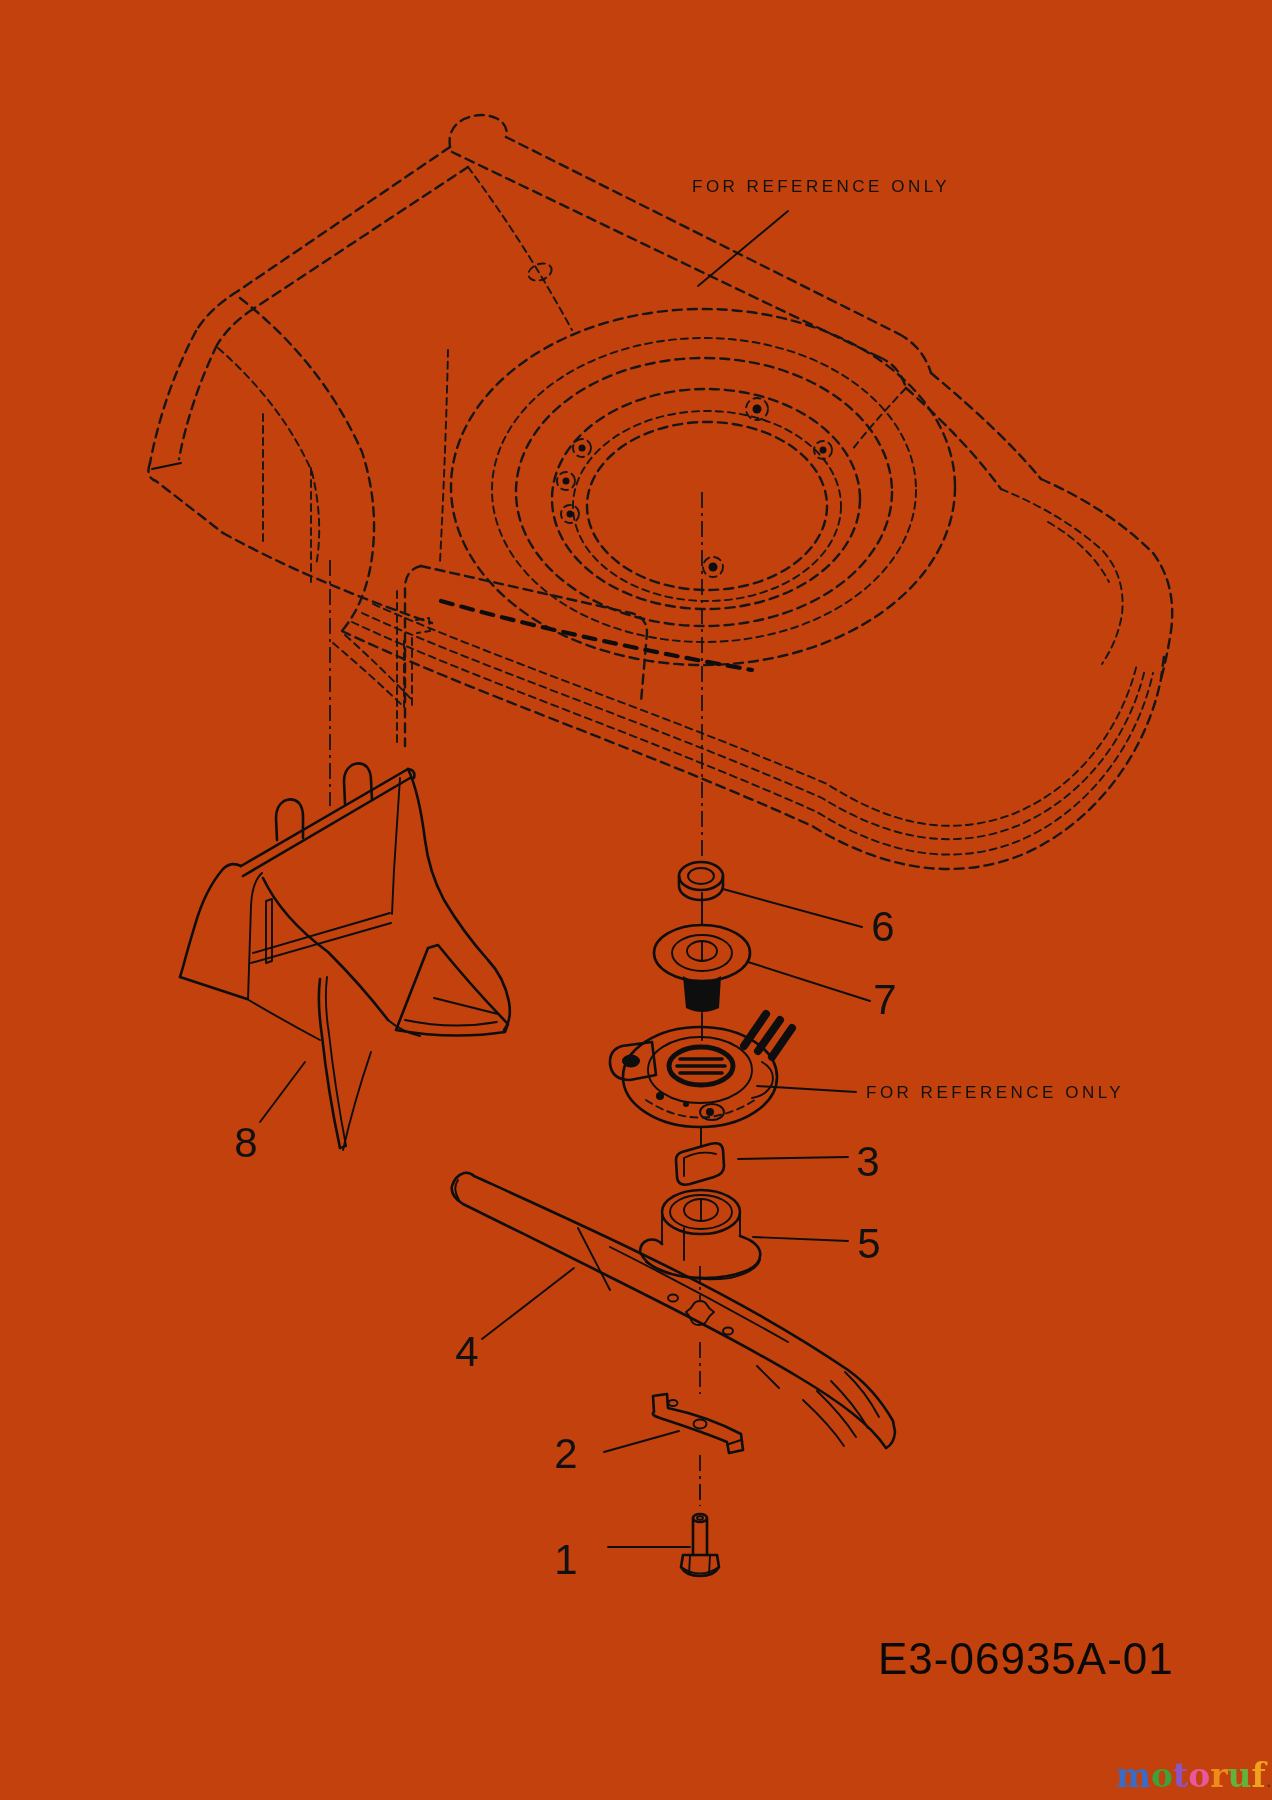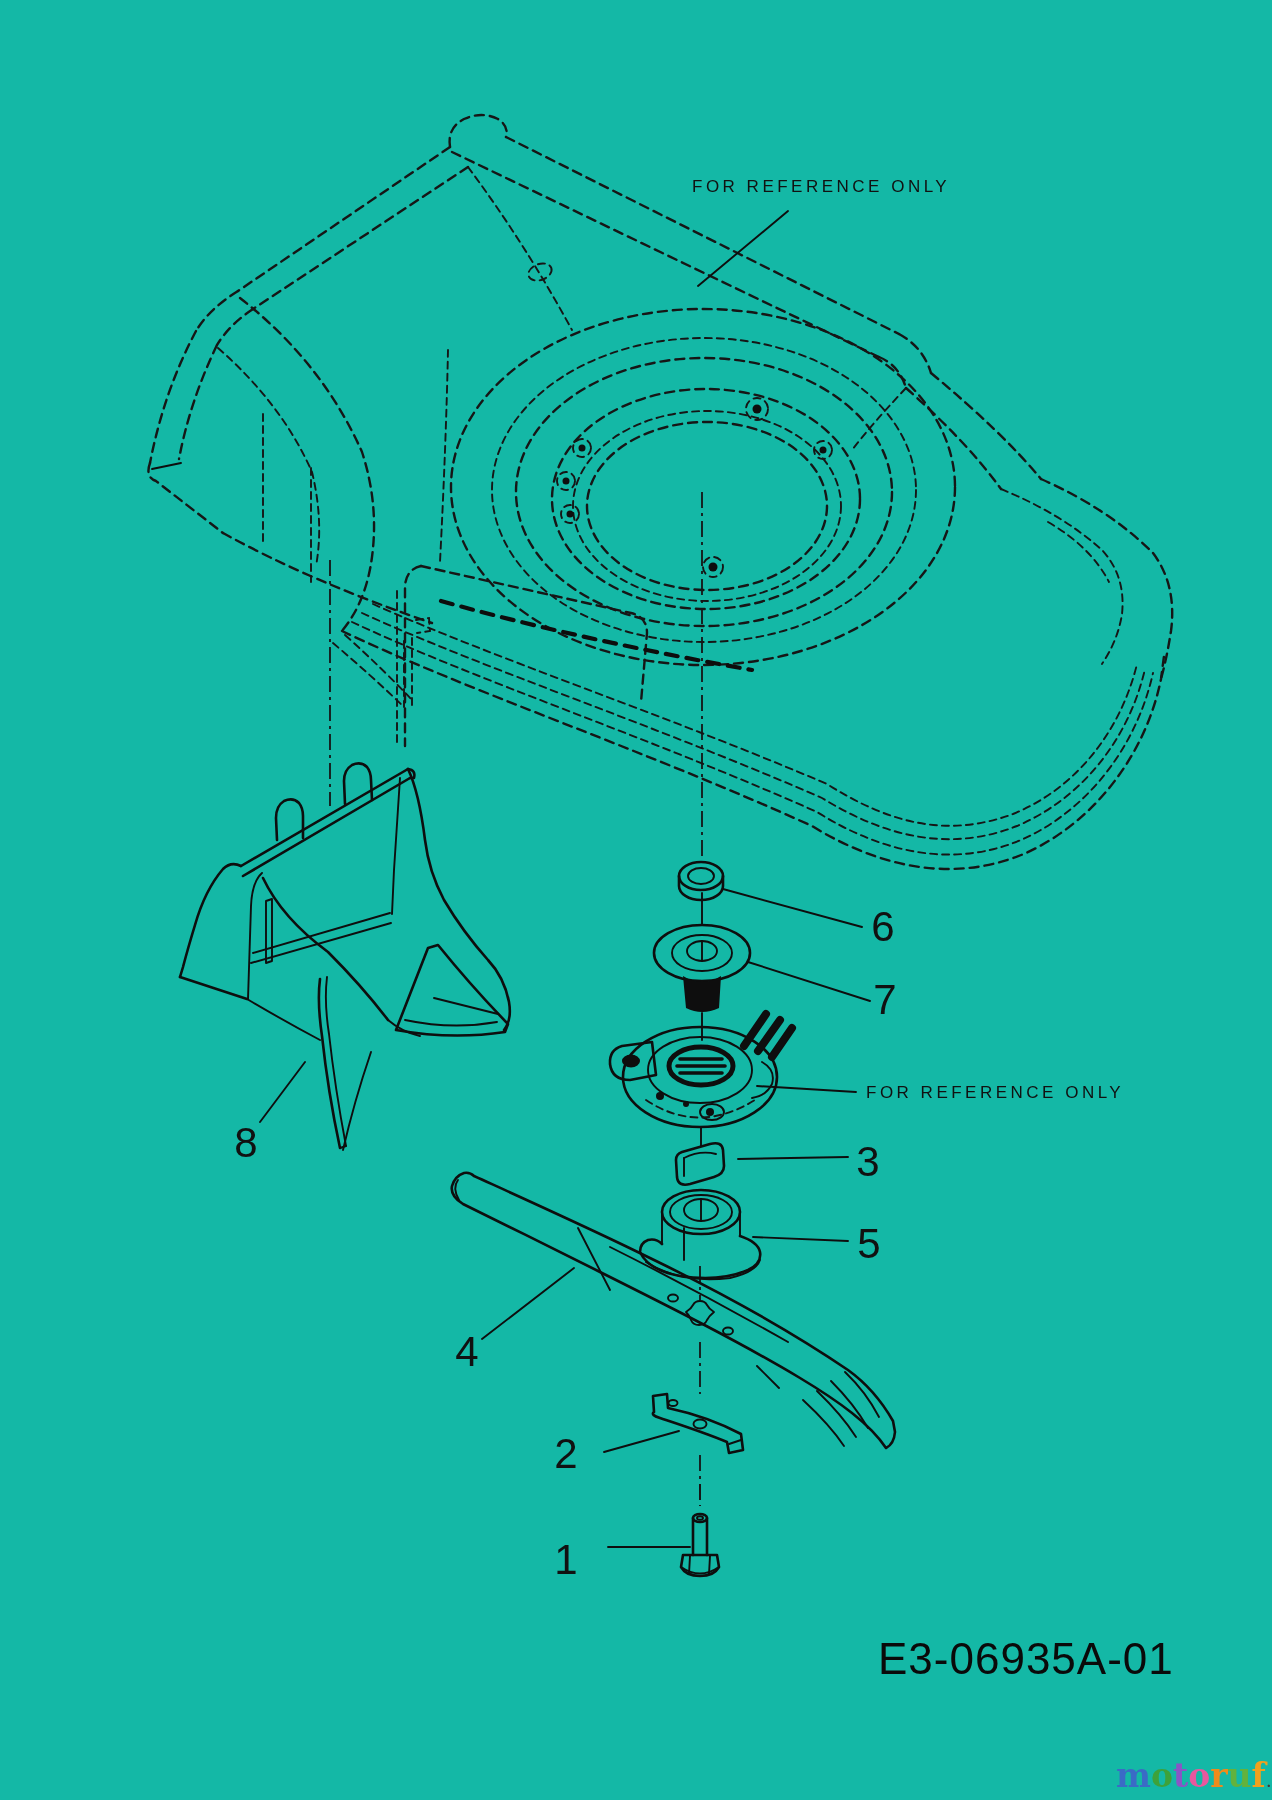--- a/index.html
+++ b/index.html
@@ -1,16 +1,16 @@
 <!DOCTYPE html>
 <html><head>
 <meta charset="utf-8">
 <style>
   html,body{margin:0;padding:0;background:#ffffff;}
-  .page{width:1272px;height:1800px;position:relative;background:#14b8a6;overflow:hidden;}
+  .page{width:1272px;height:1800px;position:relative;background:#c2410c;overflow:hidden;}
   svg{display:block;}
   
   .d1{fill:none;stroke:#161616;stroke-width:2.4;stroke-dasharray:9 6;stroke-linecap:round;}
   .d2{fill:none;stroke:#161616;stroke-width:1.9;stroke-dasharray:7 5;stroke-linecap:round;}
   .db{fill:none;stroke:#0d0d0d;stroke-width:4.2;stroke-dasharray:12 9;stroke-linecap:round;}
   .dd{fill:none;stroke:#161616;stroke-width:1.8;stroke-dasharray:16 5 3 5;}
   
   .s1{fill:none;stroke:#0e0e0e;stroke-width:2.6;stroke-linejoin:round;stroke-linecap:round;}
   .s2{fill:none;stroke:#0e0e0e;stroke-width:1.9;stroke-linejoin:round;stroke-linecap:round;}
   .s3{fill:none;stroke:#0e0e0e;stroke-width:4.6;stroke-linecap:round;}

